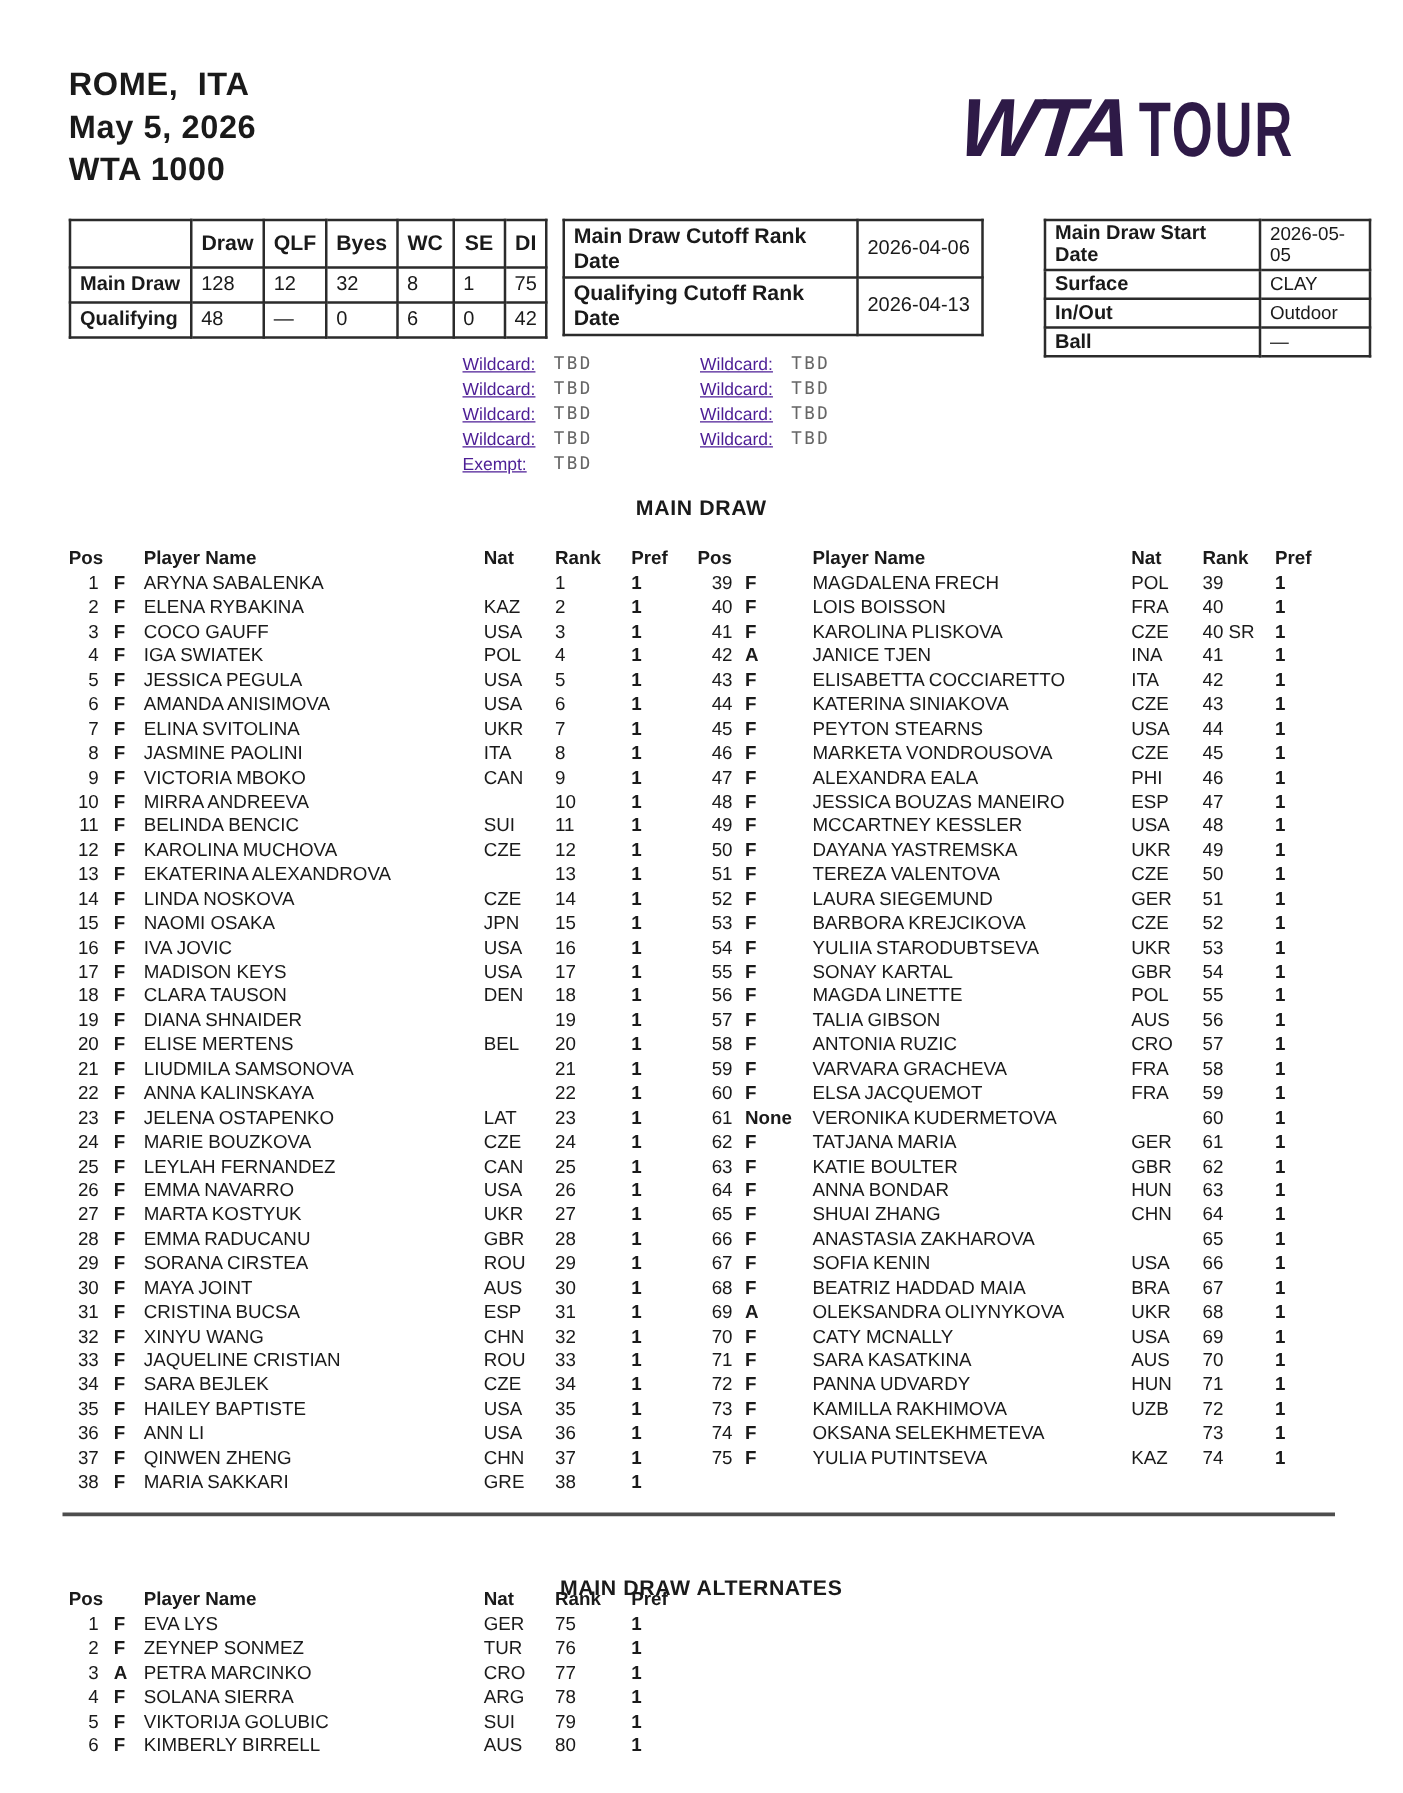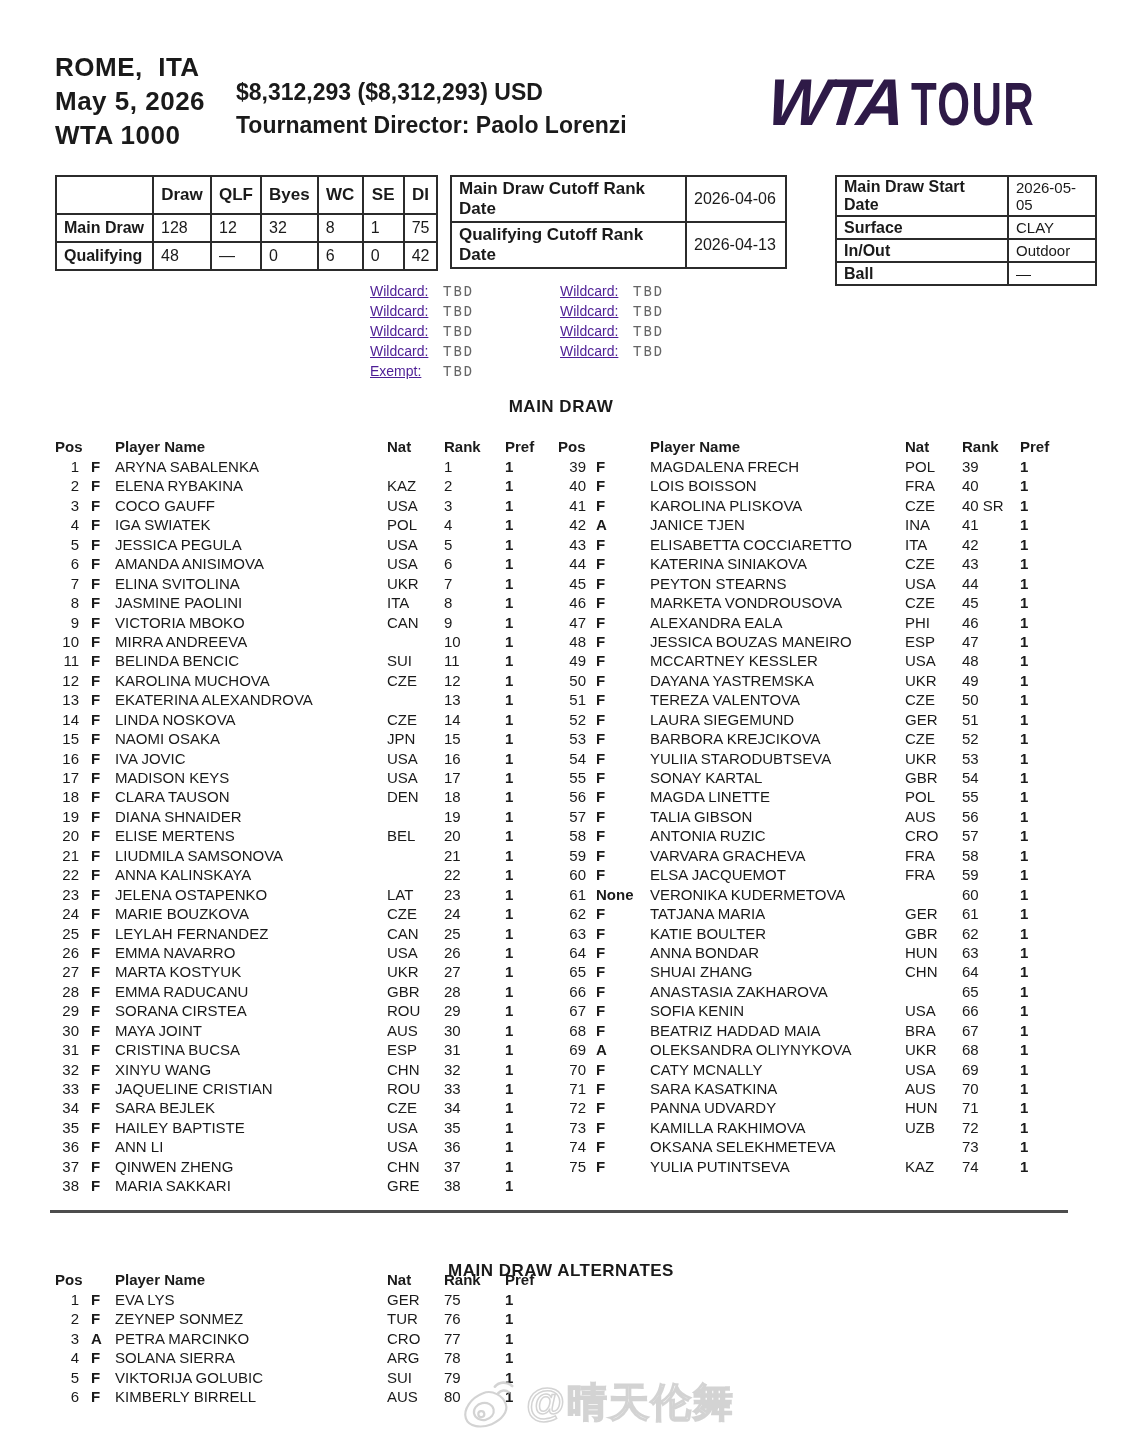--- a/index.html
+++ b/index.html
@@ -69,24 +69,20 @@
 </style>
 </head>
 <body>
 
 <div class="page">
 
   <div class="hdr-left"><span>ROME,  ITA</span>
 <span>May 5, 2026</span>
 <span>WTA 1000</span></div>
 
-  <div class="hdr-mid">
-    <div>$8,312,293 ($8,312,293) USD</div>
-    <div>Tournament Director: Paolo Lorenzi</div>
-  </div>
 
   <div class="logo">
     <span class="logo-wta" style="color: rgb(46, 26, 71);">WTA</span><span class="logo-tour" style="color: rgb(46, 26, 71);">TOUR</span>
   </div>
 
   <table class="t1">
     <tbody>
         <tr>
       <th style="width:97px"></th>
       <th style="width:58px">Draw</th>
@@ -875,28 +871,14 @@
           <span class="c-pos">6</span>
           <span class="c-type">F</span>
           <span class="c-name">KIMBERLY BIRRELL</span>
           <span class="c-nat">AUS</span>
           <span class="c-rank">80</span>
           <span class="c-pref">1</span>
         </div>
       </div>
   </div>
 
-  <div class="wm">
-    <svg class="wm-icon" viewBox="0 0 64 56">
-      <g fill="rgba(255,255,255,0.7)" stroke="#c9c9c9" stroke-width="2.2">
-        <path d="M27 18 C14 20 4 30 5 39 C6 48 18 52 29 50 C40 48 48 41 47 33 C46 25 37 16 27 18 Z"></path>
-        <ellipse cx="24" cy="36" rx="10" ry="8.5"></ellipse>
-        <circle cx="21" cy="38" r="3" fill="#ffffff"></circle>
-      </g>
-      <g fill="none" stroke="#c9c9c9" stroke-width="2.6" stroke-linecap="round">
-        <path d="M40 14 C45 10 53 11 57 17"></path>
-        <path d="M42 21 C45 18.5 50 19 52.5 22.5"></path>
-      </g>
-    </svg>
-    <span class="wm-text">@晴天伦舞</span>
-  </div>
 
 </div>
 
 </body></html>

